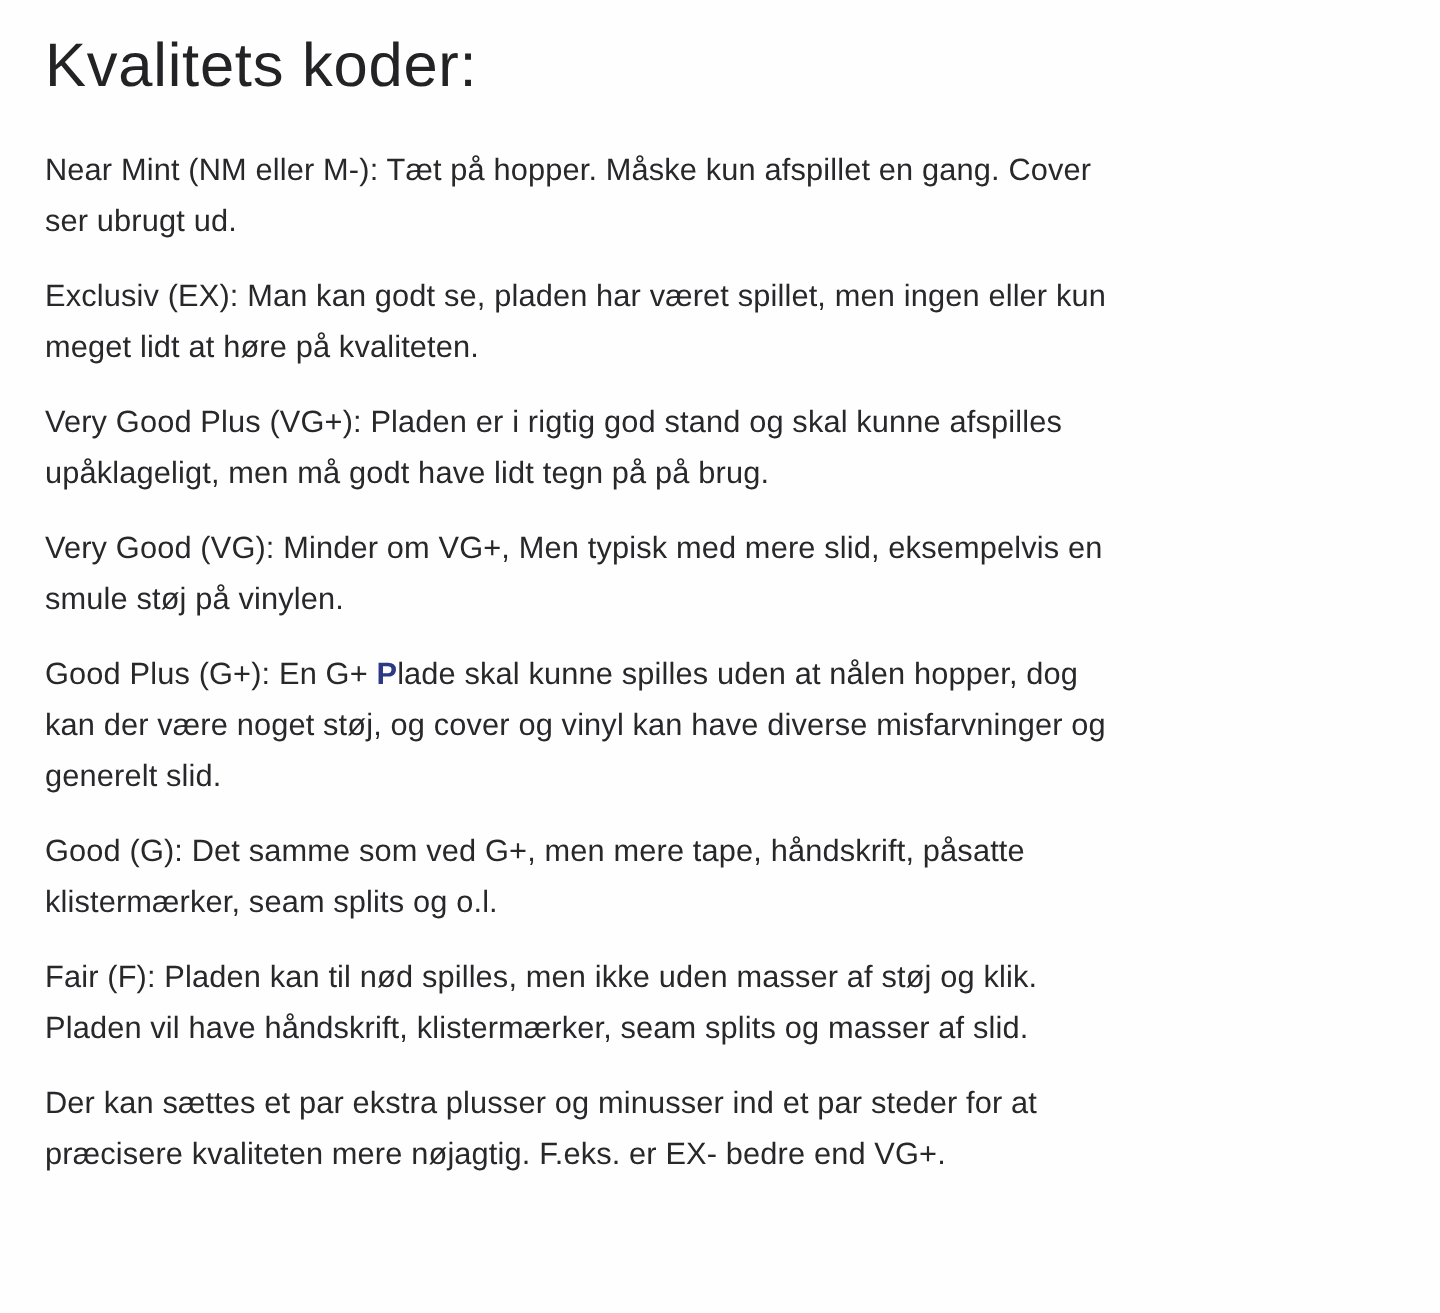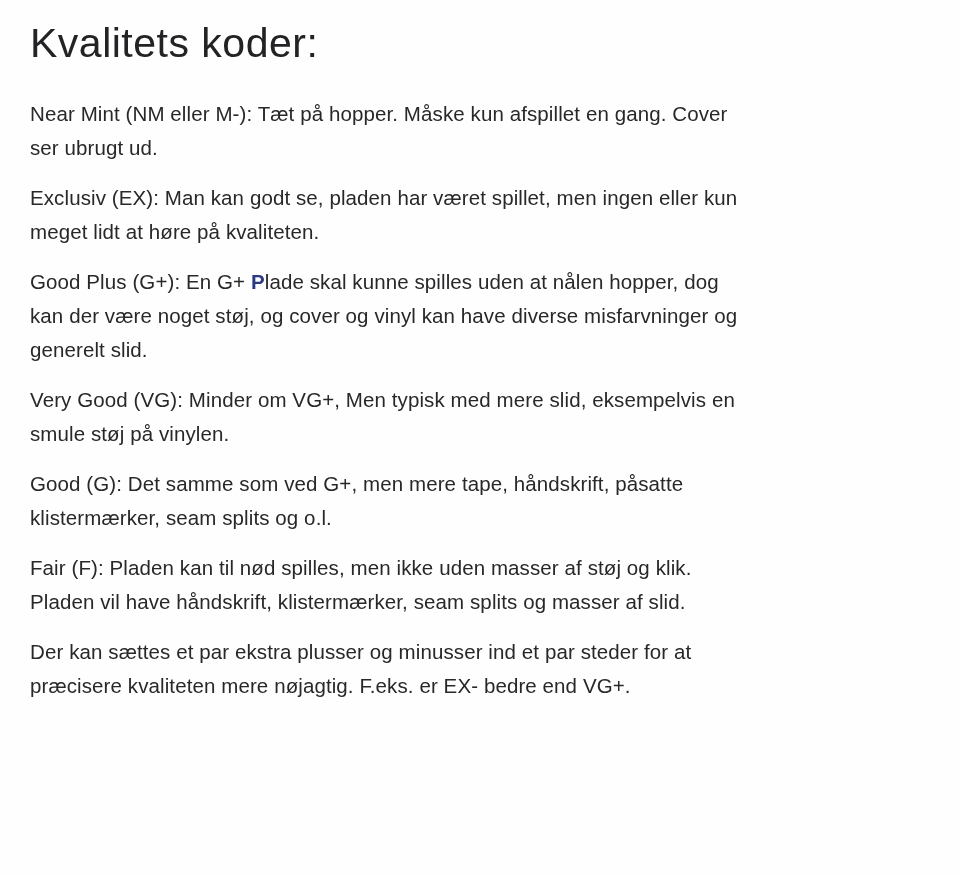--- a/index.html
+++ b/index.html
@@ -42,19 +42,20 @@
   }
 </style>
 </head>
 <body>
 
 <div class="page">
   <h1 class="doc-title">Kvalitets koder:</h1>
   <div id="paragraphs">
       <p class="doc-paragraph"><span>Near Mint (NM eller M-): Tæt på hopper. Måske kun afspillet en gang. Cover ser ubrugt ud.</span></p>
       <p class="doc-paragraph"><span>Exclusiv (EX): Man kan godt se, pladen har været spillet, men ingen eller kun meget lidt at høre på kvaliteten.</span></p>
+      <p class="doc-paragraph"><span>Very Good Plus (VG+): Pladen er i rigtig god stand og skal kunne afspilles upåklageligt, men må godt have lidt tegn på på brug.</span></p>
+      <p class="doc-paragraph"><span>Very Good (VG): Minder om VG+, Men typisk med mere slid, eksempelvis en smule støj på vinylen.</span></p>
       <p class="doc-paragraph"><span>Good Plus (G+): En G+ </span><span class="blue-ink">P</span><span>lade skal kunne spilles uden at nålen hopper, dog kan der være noget støj, og cover og vinyl kan have diverse misfarvninger og generelt slid.</span></p>
-      <p class="doc-paragraph"><span>Very Good (VG): Minder om VG+, Men typisk med mere slid, eksempelvis en smule støj på vinylen.</span></p>
       <p class="doc-paragraph"><span>Good (G): Det samme som ved G+, men mere tape, håndskrift, påsatte klistermærker, seam splits og o.l.</span></p>
       <p class="doc-paragraph"><span>Fair (F): Pladen kan til nød spilles, men ikke uden masser af støj og klik. Pladen vil have håndskrift, klistermærker, seam splits og masser af slid.</span></p>
       <p class="doc-paragraph"><span>Der kan sættes et par ekstra plusser og minusser ind et par steder for at præcisere kvaliteten mere nøjagtig. F.eks. er EX- bedre end VG+.</span></p>
     </div>
 </div>
 
 </body></html>

